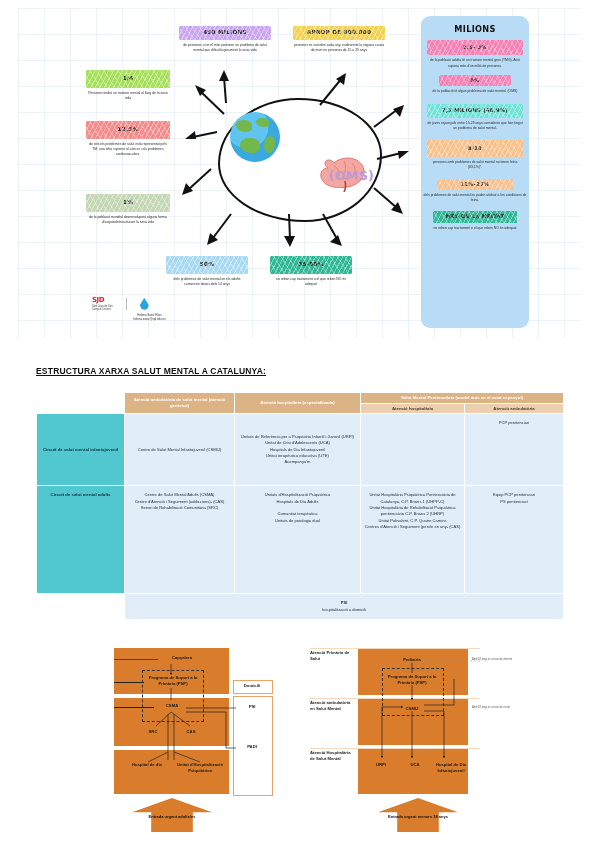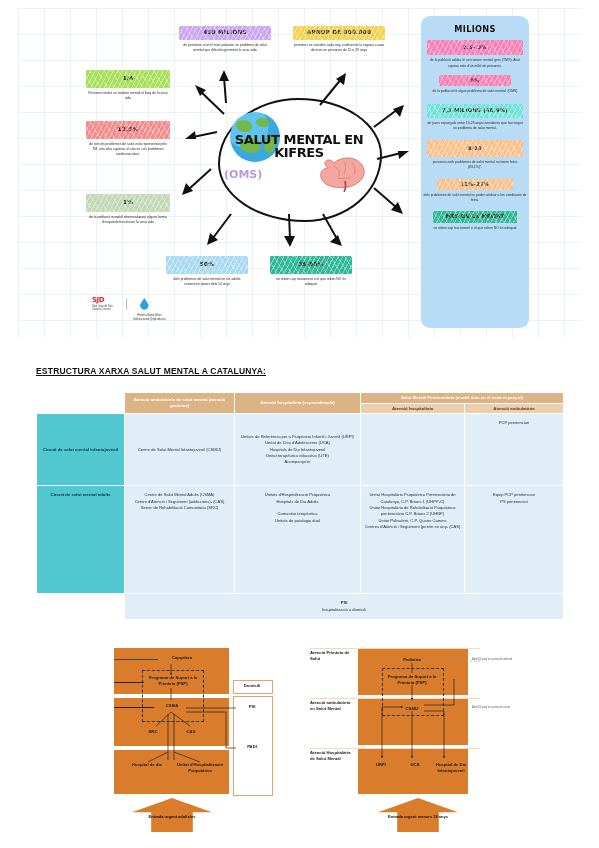--- a/index.html
+++ b/index.html
@@ -23,22 +23,22 @@
   .tex:after{content:"";position:absolute;inset:0;pointer-events:none;
     background:repeating-linear-gradient(118deg, rgba(255,255,255,.40) 0 1px, transparent 1px 4px),
                repeating-linear-gradient(58deg, rgba(255,255,255,.30) 0 1px, transparent 1px 6px);}
 
   
   #blob{position:absolute;left:200px;top:90px;width:160px;height:120px;
         border:2.4px solid #111;border-radius:49% 51% 47% 53% / 53% 46% 54% 47%;background:#fff;}
   #blobTitle{position:absolute;left:206px;top:125px;width:150px;text-align:center;
       font-family:"DejaVu Sans",sans-serif;font-weight:bold;font-size:13px;letter-spacing:-.4px;
       line-height:1.02;color:#111;z-index:4;}
-  #blobSub{position:absolute;left:206px;top:160px;width:150px;text-align:left;
-      font-family:"DejaVu Sans",sans-serif;font-weight:bold;font-size:11px;color:#b69bdd;z-index:4;}
+  #blobSub{position:absolute;left:206px;top:160px;width:150px;text-align:right;
+      font-family:"DejaVu Sans",sans-serif;font-weight:bold;font-size:13px;color:#b69bdd;z-index:4;}
   #earth{position:absolute;left:212px;top:104px;width:50px;height:50px;border-radius:50%;
       background:radial-gradient(circle at 34% 30%, #5fc4ef 0 44%, #3aa9e0 45% 100%);z-index:2;overflow:hidden;}
   #earth i{position:absolute;background:#74b74a;border-radius:48% 52% 40% 60%;}
   #brain{position:absolute;left:300px;top:140px;width:52px;height:44px;z-index:2;}
 
   
   .arw{position:absolute;z-index:3;}
   .arw svg{display:block;overflow:visible;}
 
   
@@ -93,21 +93,20 @@
     <i style="left:6px;top:8px;width:16px;height:12px;"></i>
     <i style="left:26px;top:6px;width:13px;height:9px;"></i>
     <i style="left:10px;top:26px;width:20px;height:15px;"></i>
     <i style="left:34px;top:24px;width:11px;height:17px;border-radius:60% 40% 55% 45%;"></i>
   </div>
   <svg id="brain" viewBox="0 0 52 44">
     <path d="M10 20c-5 0-8 4-7 9 1 5 6 9 13 10 6 1 14 1 20-2 7-3 11-9 10-15-1-7-8-12-16-12-6 0-11 2-14 5-2-3-6-4-8-2-2 2-1 5 2 7z" fill="#f4a7a0" stroke="#d97b75" stroke-width="1"></path>
     <path d="M16 18c4 2 6 6 5 10M26 13c2 4 2 9 0 13M34 15c3 3 4 8 2 12M20 30c4 1 9 1 13-1" fill="none" stroke="#d97b75" stroke-width=".8"></path>
     <path d="M27 33c1 5 1 8 -1 11" fill="none" stroke="#b4413c" stroke-width="1.6"></path>
   </svg>
-  <div id="blobTitle">SALUT MENTAL EN KIFRES</div>
   <div id="blobSub">(OMS)</div>
 
   <div class="arw" style="left:174px;top:74px;">
     <svg width="34" height="34" viewBox="0 0 34 34">
         <path d="M32 32 L6 7" stroke="#111" stroke-width="2" fill="none"></path>
         <path d="M3 3 L14 8 L8 14 Z" fill="#111"></path>
       </svg>
   </div>
   <div class="arw" style="left:200px;top:60px;">
     <svg width="14" height="36" viewBox="0 0 14 36">

